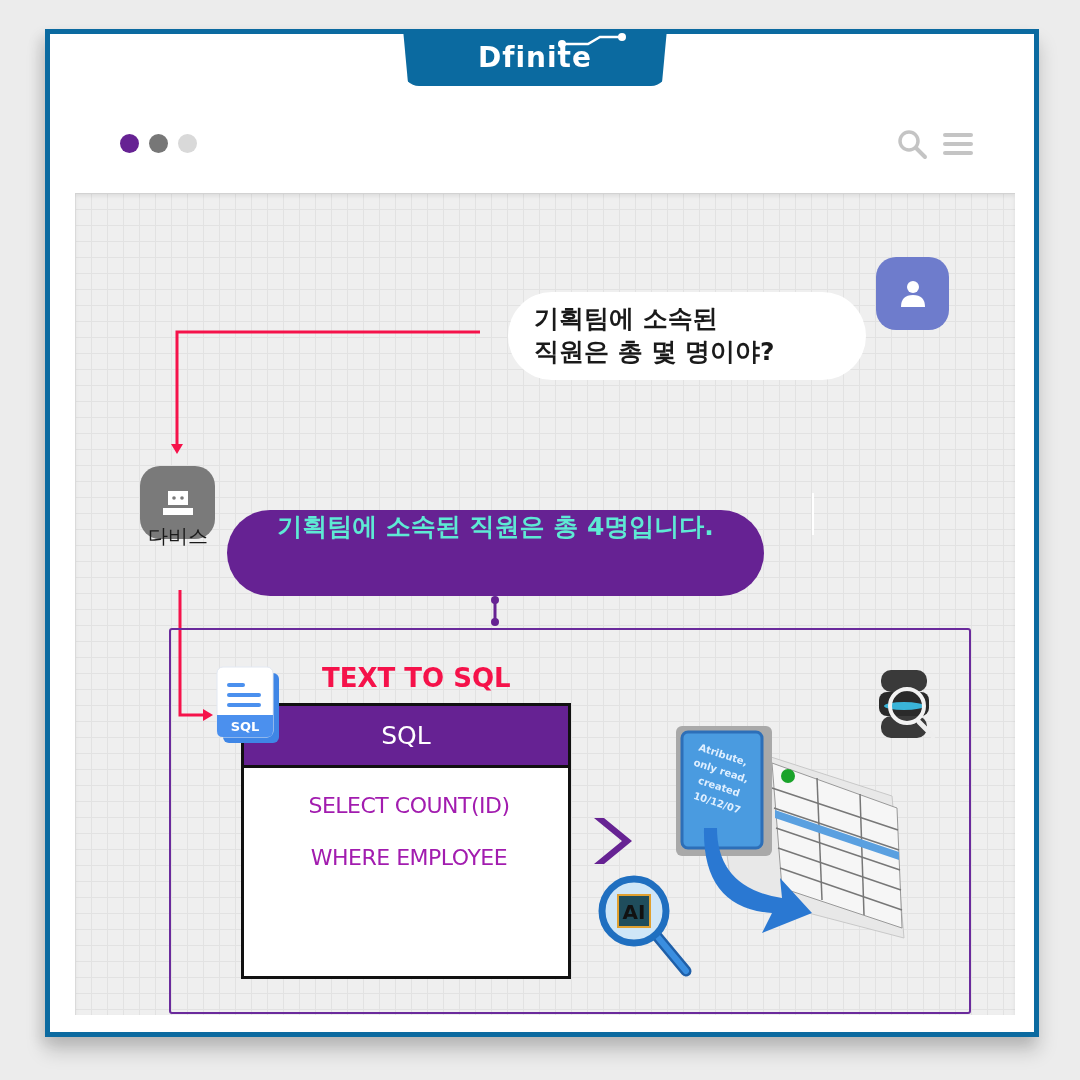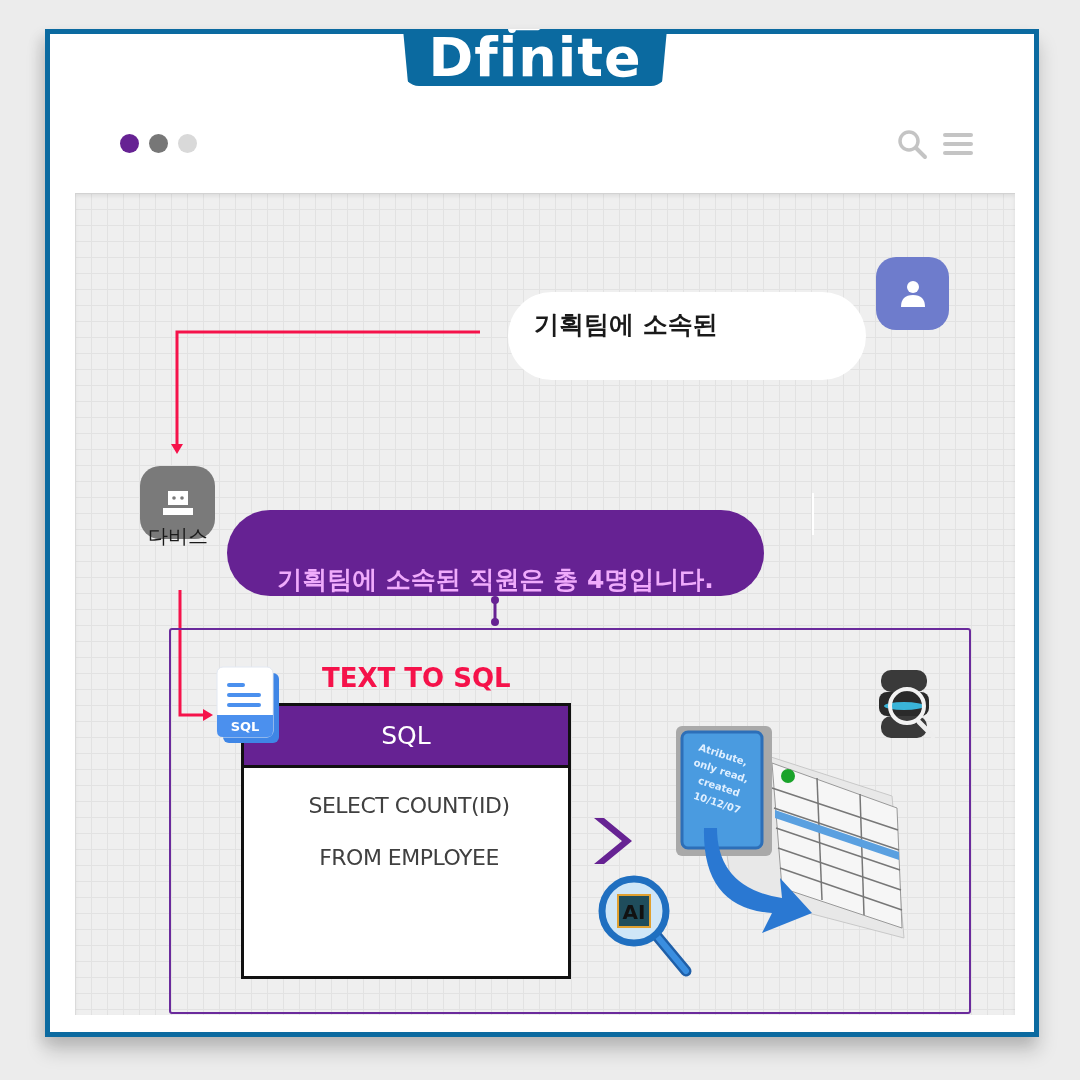--- a/index.html
+++ b/index.html
@@ -14,21 +14,21 @@
     background: #ffffff; border: 5px solid #0b6aa0;
     box-shadow: 0 14px 18px rgba(0,0,0,0.18), -6px 6px 12px rgba(0,0,0,0.08);
   }
   .logo-tab {
     position: absolute; left: 403px; top: 29px; width: 264px; height: 57px;
     background: #0b6aa0; border-radius: 0 0 16px 16px;
     display: flex; align-items: center; justify-content: center;
     clip-path: polygon(0 0, 100% 0, 98% 100%, 2% 100%);
   }
   .logo-text {
-    color: #fff; font-weight: bold; font-size: 54px; letter-spacing: 1px;
+    color: #fff; font-weight: bold; font-size: 28px; letter-spacing: 1px;
     font-family: "DejaVu Sans", sans-serif; position: relative;
   }
   .logo-deco { position: absolute; left: 80px; top: -8px; }
   .dots { position: absolute; left: 120px; top: 134px; display: flex; gap: 10px; }
   .dot { width: 19px; height: 19px; border-radius: 50%; }
   .top-icons { position: absolute; left: 896px; top: 128px; display: flex; gap: 14px; align-items: center; }
   .canvas {
     position: absolute; left: 75px; top: 193px; width: 940px; height: 822px;
     background-color: #efefef;
     background-image:
@@ -38,38 +38,38 @@
     box-shadow: inset 0 3px 4px rgba(0,0,0,0.08);
   }
   .user-avatar {
     position: absolute; left: 876px; top: 257px; width: 73px; height: 73px;
     background: #6e7ccc; border-radius: 20px;
     display: flex; align-items: center; justify-content: center;
   }
   .user-bubble {
     position: absolute; left: 508px; top: 292px; width: 358px; height: 88px;
     background: #fff; border-radius: 44px;
-    padding: 16px 0 0 26px;
+    padding: 10px 0 0 26px;
     font-size: 25px; font-weight: bold; color: #1a1a1a; line-height: 33px;
     font-family: "DejaVu Sans", sans-serif;
   }
   .bot-avatar {
     position: absolute; left: 140px; top: 466px; width: 75px; height: 73px;
     background: #7a7a7a; border-radius: 20px;
     display: flex; align-items: center; justify-content: center;
   }
   .bot-label {
     position: absolute; left: 142px; top: 523px; width: 72px; text-align: center;
     font-size: 20px; color: #1a1a1a; font-family: "DejaVu Sans", sans-serif;
   }
   .bot-bubble {
     position: absolute; left: 227px; top: 510px; width: 537px; height: 86px;
     background: #662293; border-radius: 43px;
-    display: flex; align-items: flex-end; justify-content: center;
-    color: #f0abfc; font-size: 25px; font-weight: bold;
+    display: flex; align-items: flex-start; justify-content: center;
+    color: #5eead4; font-size: 25px; font-weight: bold;
     font-family: "DejaVu Sans", sans-serif;
   }
   .process-box {
     position: absolute; left: 169px; top: 628px; width: 802px; height: 386px;
     border: 2px solid #6a2a9c; border-radius: 3px;
   }
   .tts-title {
     position: absolute; left: 322px; top: 663px;
     color: #f5124a; font-size: 26px; font-weight: bold;
     font-family: "DejaVu Sans", sans-serif;
@@ -78,21 +78,21 @@
   .sql-card {
     position: absolute; left: 241px; top: 703px; width: 330px; height: 276px;
     background: #fff; border: 3px solid #111;
   }
   .sql-card-header {
     height: 62px; background: #662293; border-bottom: 3px solid #111;
     display: flex; align-items: center; justify-content: center;
     color: #fff; font-size: 25px; font-family: "DejaVu Sans", sans-serif;
   }
   .sql-line {
-    text-align: center; font-size: 22px; color: #404040;
+    text-align: center; font-size: 22px; color: #a21caf;
     font-family: "DejaVu Sans", sans-serif; letter-spacing: -0.5px;
     height: 52px; line-height: 52px; padding-left: 6px;
   }
   .sql-lines { padding-top: 12px; }
   .sql-file-icon { position: absolute; left: 215px; top: 665px; }
   .chevron { position: absolute; left: 594px; top: 818px; }
   .ai-icon { position: absolute; left: 598px; top: 873px; }
   .db-icon { position: absolute; left: 875px; top: 666px; }
   .table-art { position: absolute; left: 672px; top: 718px; }
   .arrows { position: absolute; left: 0; top: 0; }
@@ -141,20 +141,21 @@
   <polygon points="171,444 183,444 177,454" fill="#f5124a"></polygon>
   <polyline points="180,590 180,715 205,715" stroke="#f5124a" stroke-width="3" fill="none"></polyline>
   <polygon points="203,709 213,715 203,721" fill="#f5124a"></polygon>
   <line x1="495" y1="600" x2="495" y2="622" stroke="#662293" stroke-width="3"></line>
   <circle cx="495" cy="600" r="4" fill="#662293"></circle>
   <circle cx="495" cy="622" r="4" fill="#662293"></circle>
 </svg>
 
 <div class="user-bubble">
   <div>기획팀에 소속된</div>
+  <div>직원은 총 몇 명이야?</div>
 </div>
 <div class="user-avatar">
   <svg width="30" height="30" viewBox="0 0 30 30">
     <circle cx="15" cy="8" r="6" fill="#fff"></circle>
     <path d="M3 28 Q3 16 15 16 Q27 16 27 28 Z" fill="#fff"></path>
   </svg>
 </div>
 
 <div class="bot-avatar">
   <svg width="32" height="28" viewBox="0 0 32 28">
@@ -169,21 +170,21 @@
   <span>기획팀에 소속된 직원은 총 4명입니다.</span>
 </div>
 
 <div class="process-box"></div>
 <div class="tts-title">TEXT TO SQL</div>
 
 <div class="sql-card">
   <div class="sql-card-header">SQL</div>
   <div class="sql-lines">
     <div class="sql-line">SELECT COUNT(ID)</div>
-    <div class="sql-line">FROM EMPLOYEE</div>
+    <div class="sql-line">WHERE EMPLOYEE</div>
   </div>
 </div>
 
 <svg class="sql-file-icon" width="68" height="80" viewBox="0 0 68 80">
   <rect x="8" y="8" width="56" height="70" rx="6" fill="#3f86e6"></rect>
   <rect x="2" y="2" width="56" height="70" rx="6" fill="#ffffff" stroke="#e2e8f2"></rect>
   <path d="M2 50 H58 V66 Q58 72 52 72 H8 Q2 72 2 66 Z" fill="#4b90ee"></path>
   <rect x="12" y="18" width="18" height="4" rx="2" fill="#4b90ee"></rect>
   <rect x="12" y="28" width="34" height="4" rx="2" fill="#4b90ee"></rect>
   <rect x="12" y="38" width="34" height="4" rx="2" fill="#4b90ee"></rect>

